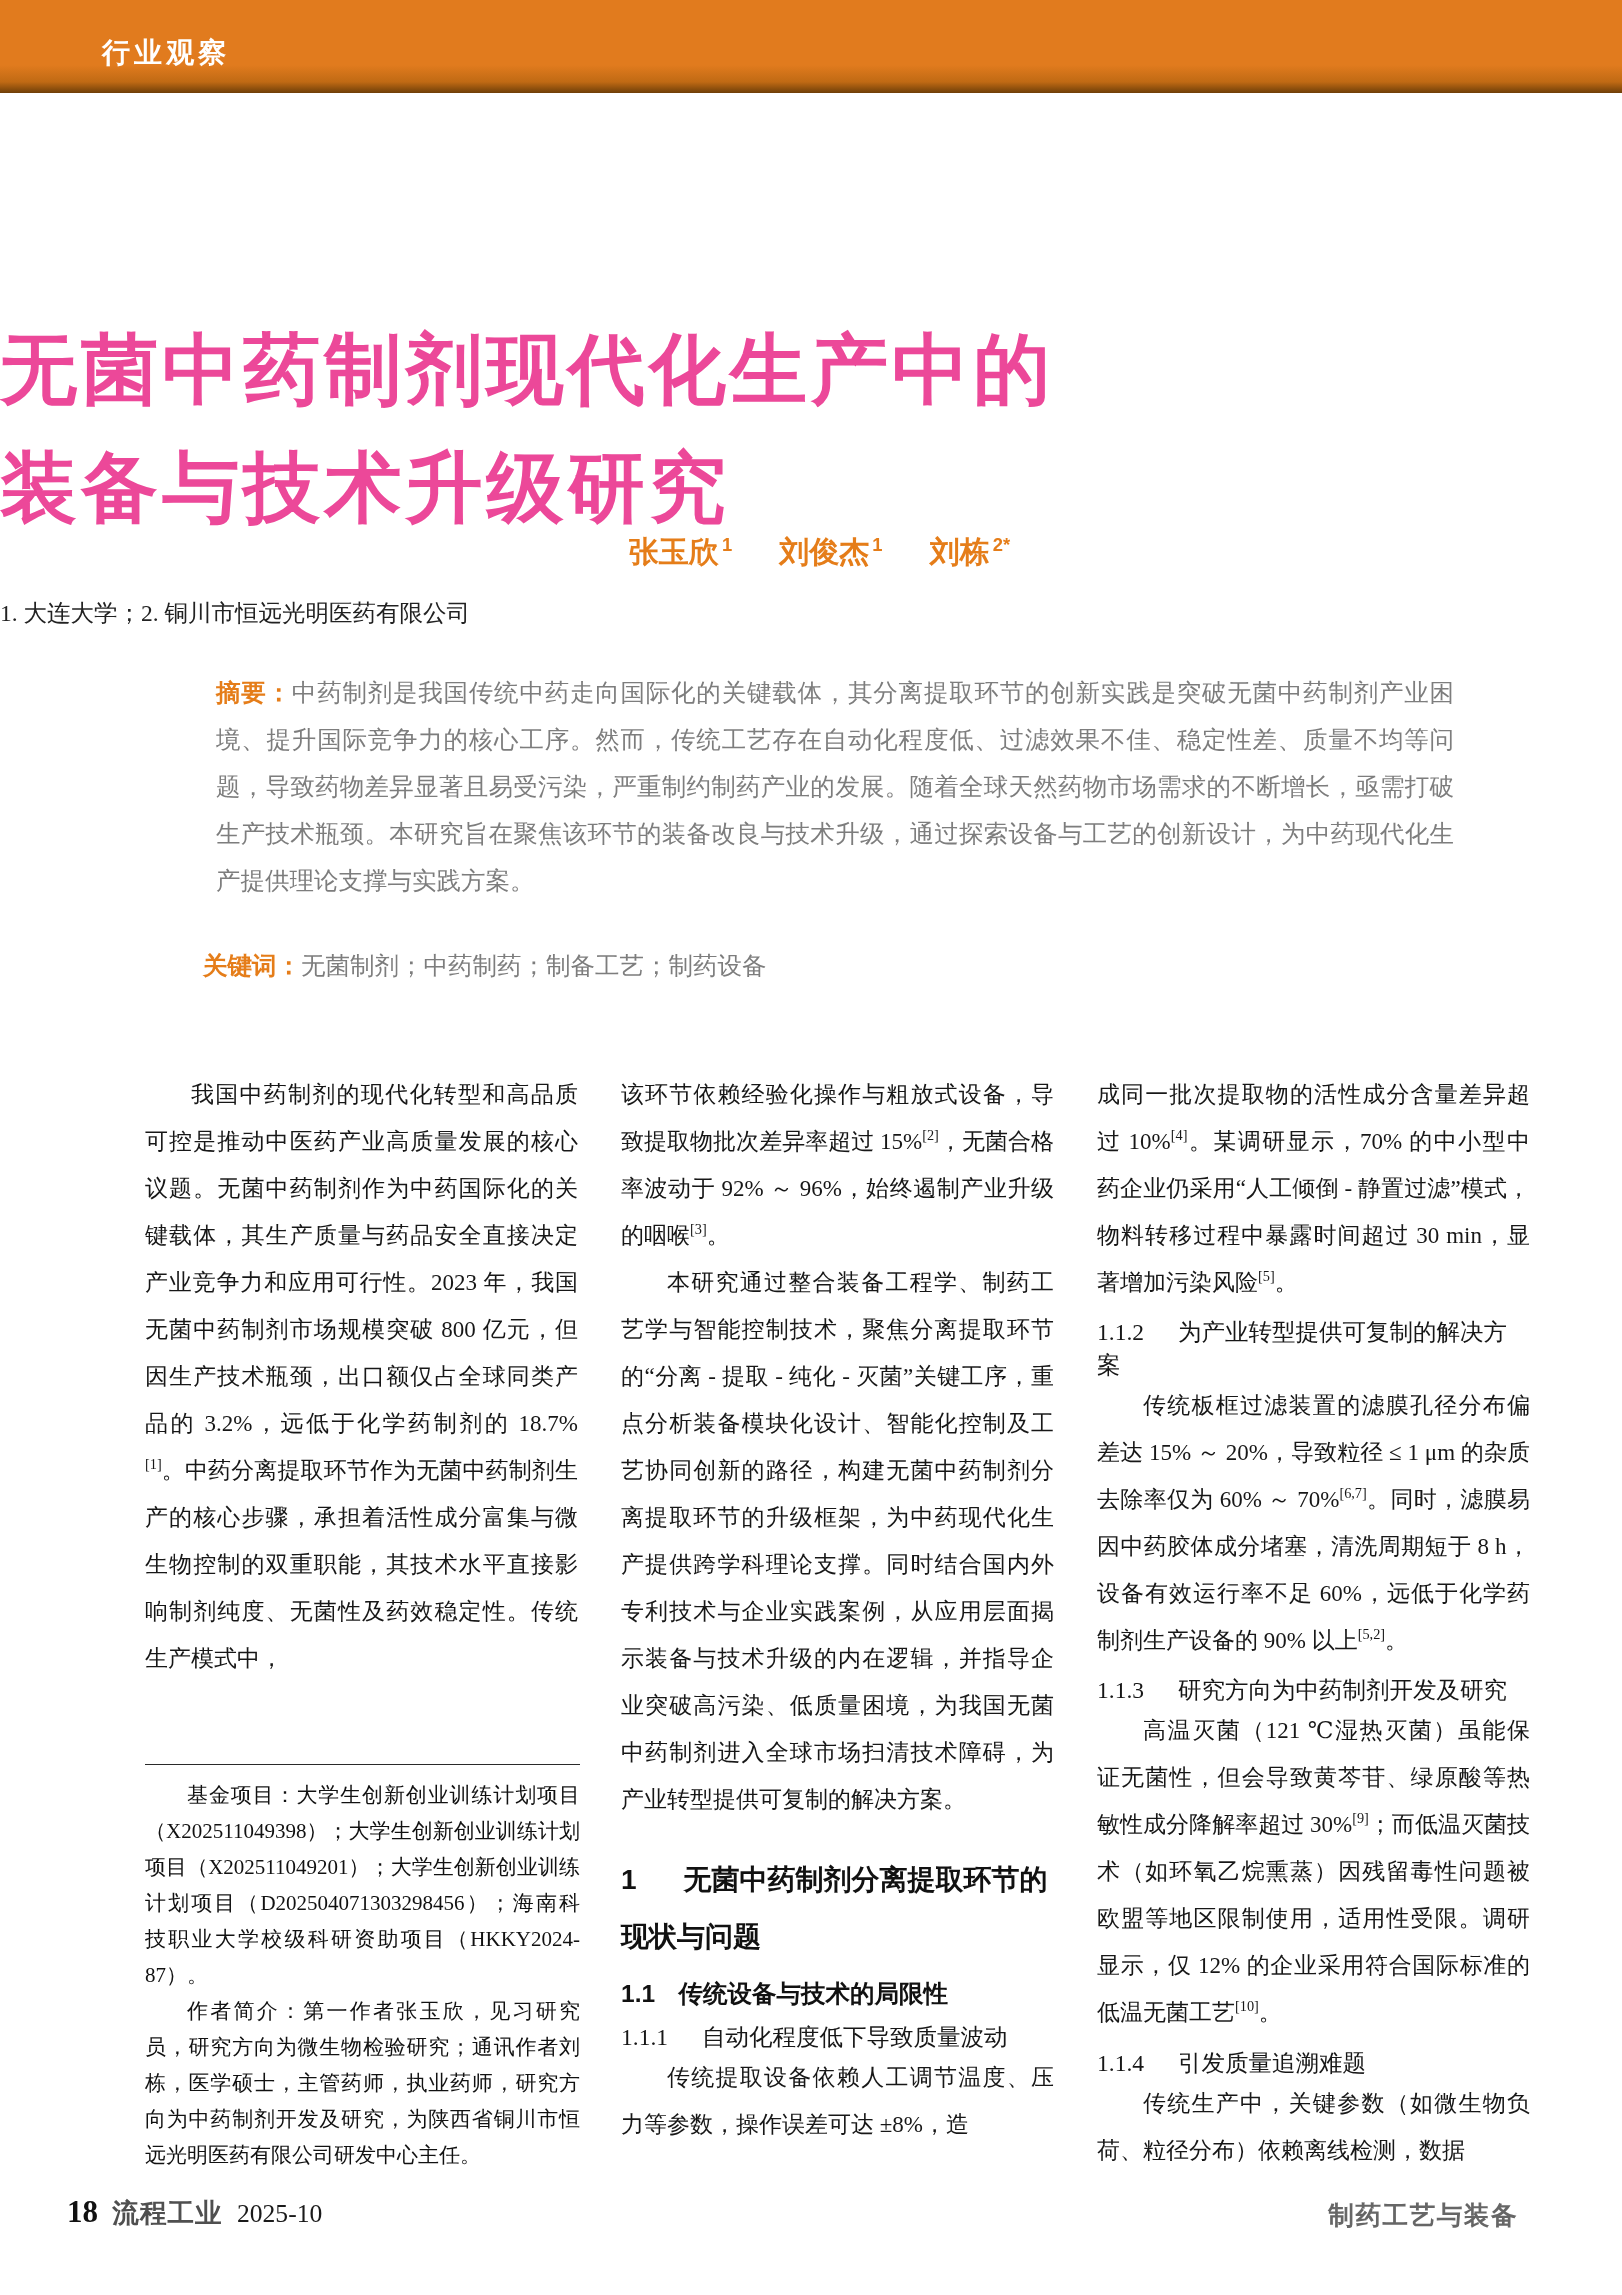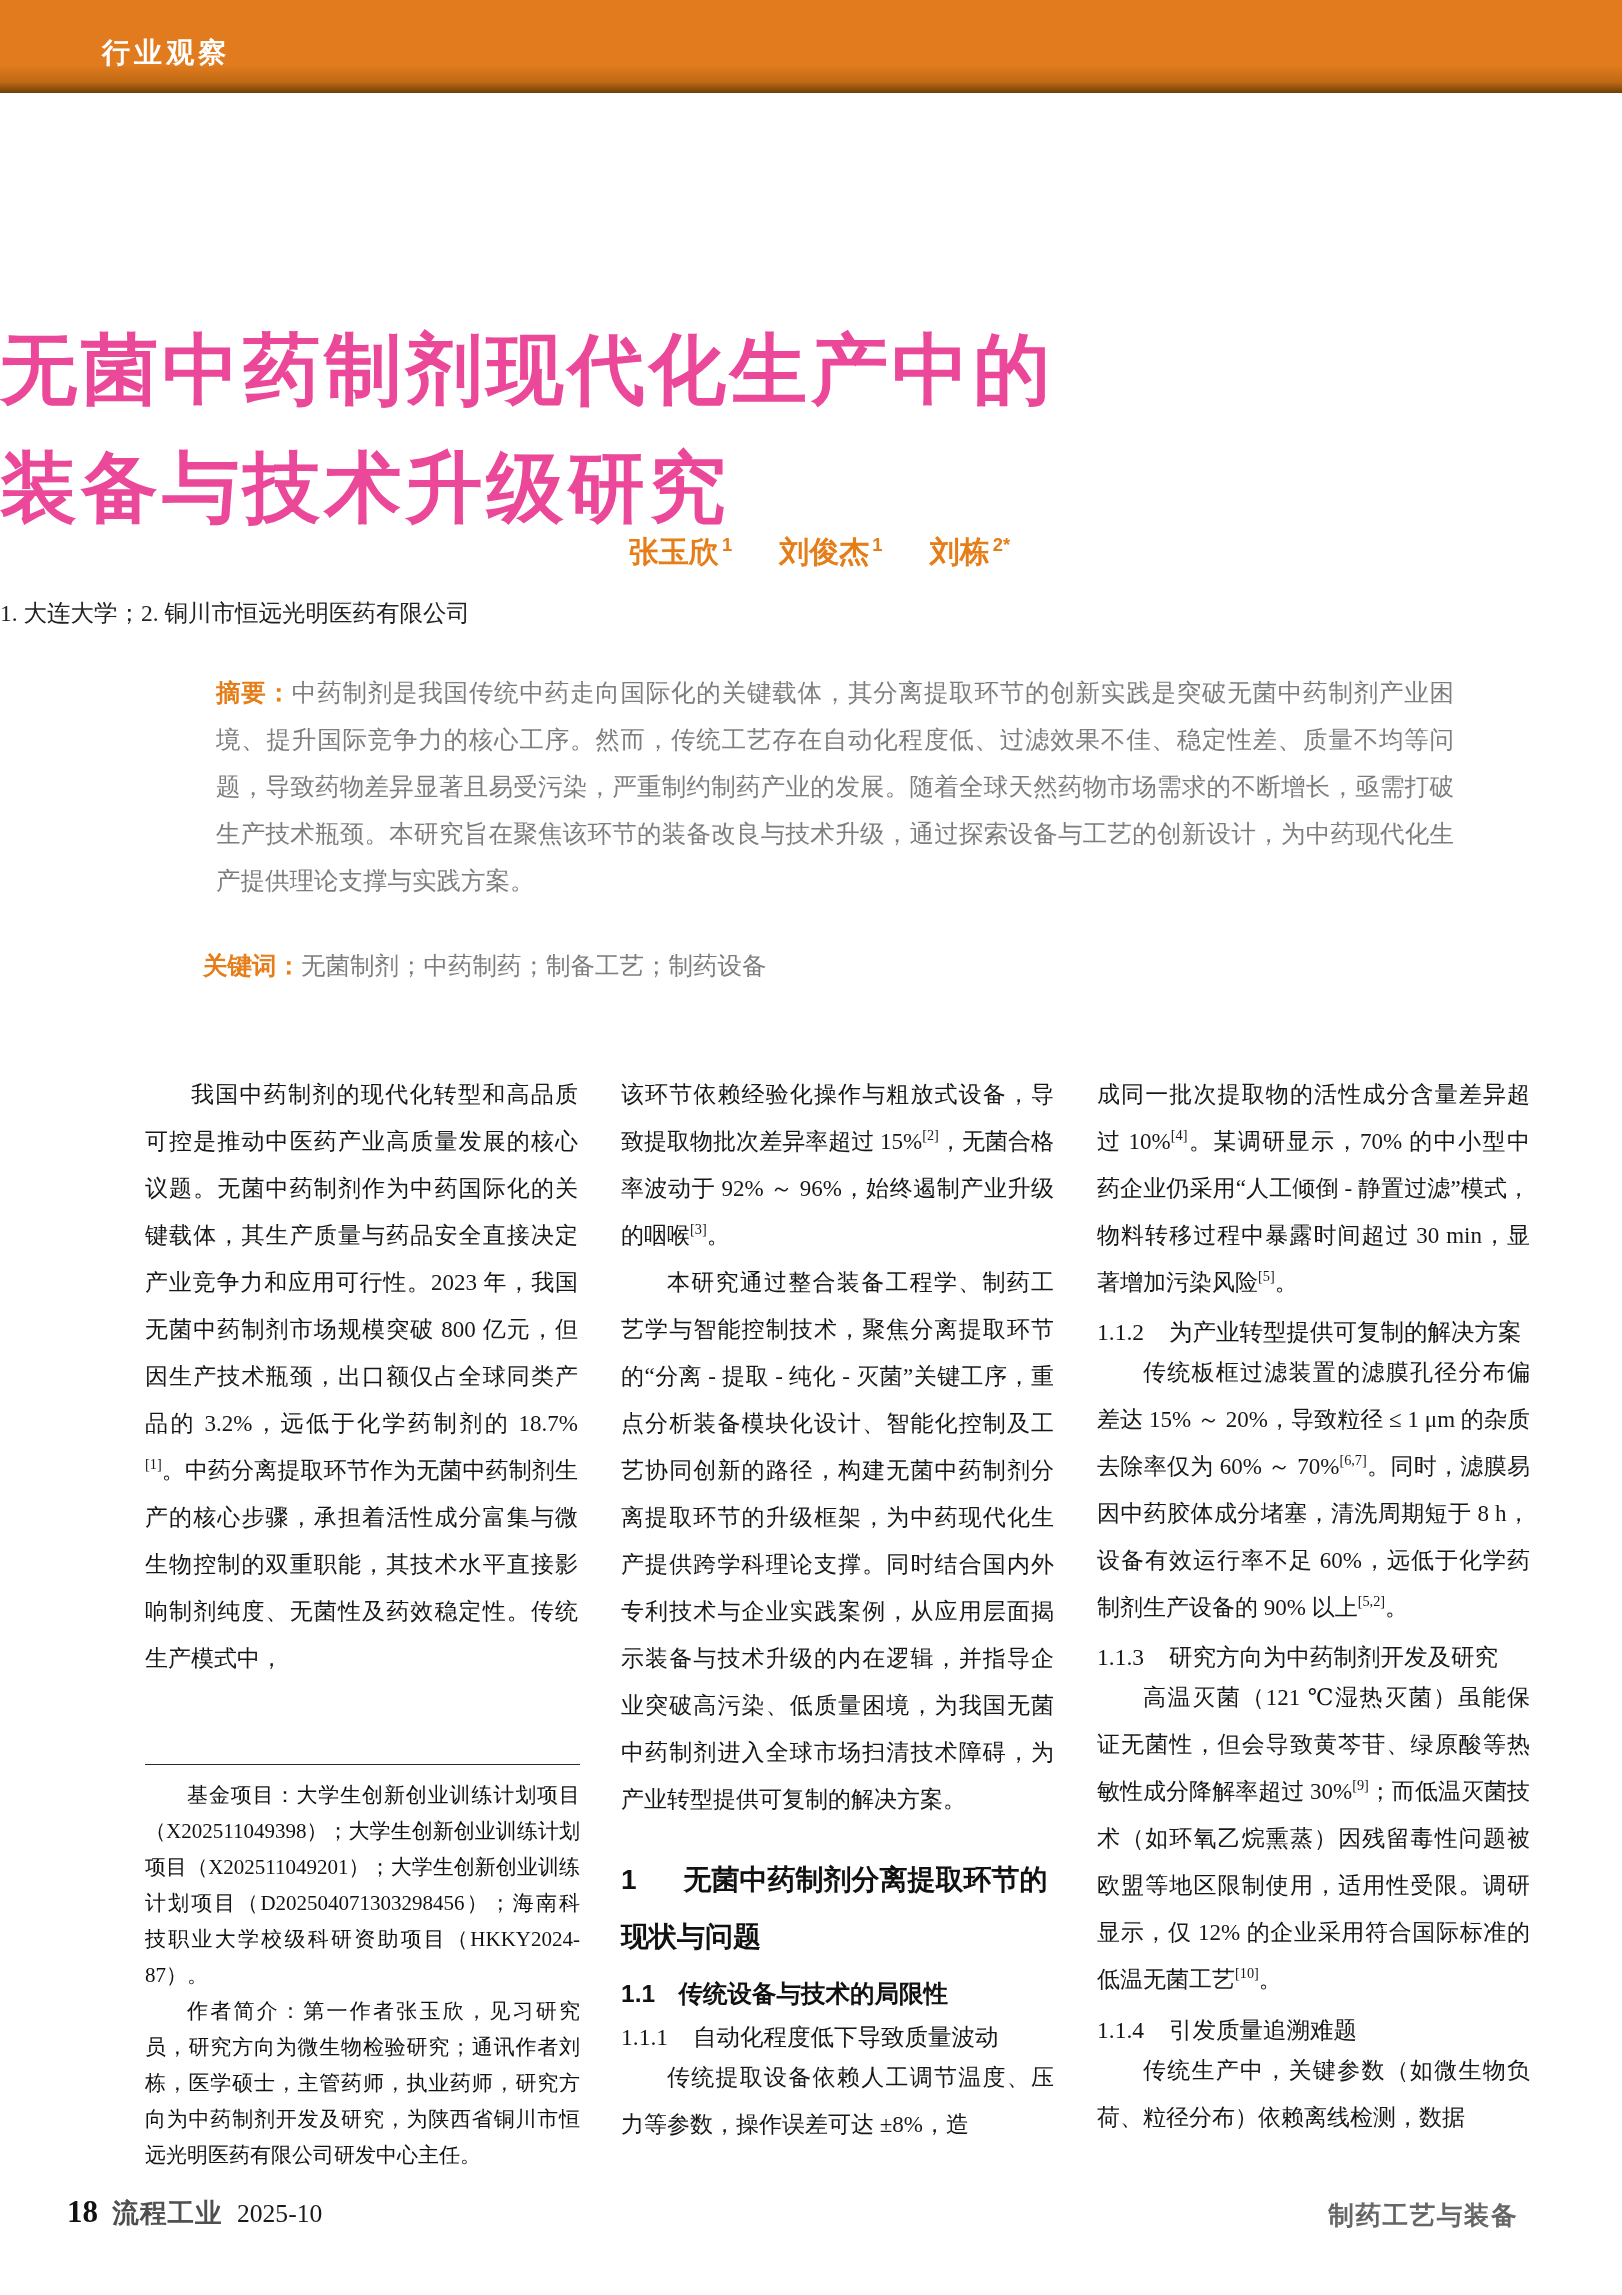--- a/index.html
+++ b/index.html
@@ -46,21 +46,21 @@
   .bp.ind{text-indent:2em;}
   .bp sup{font-size:14.3px;line-height:0;vertical-align:super;}
 
   .h1{margin-top:28px;font-family:"Liberation Sans","DejaVu Sans",sans-serif;
       font-weight:bold;font-size:28px;line-height:57px;color:#111;}
   .h1 .num{margin-right:47px;}
   .h2{margin-top:12.3px;font-family:"Liberation Sans","DejaVu Sans",sans-serif;
       font-weight:bold;font-size:24.5px;line-height:34px;color:#111;}
   .h2 .num{margin-right:23.5px;}
   .h3{margin-top:10.2px;font-size:23.5px;line-height:33px;color:#171717;}
-  .h3 .num{margin-right:25px;}
+  .h3 .num{margin-right:34px;}
 
   
   .footnote{position:absolute;left:145px;top:1764px;width:435px;}
   .fn-rule{border:none;border-top:1.5px solid #2a2a2a;width:100%;margin:0 0 12.3px 0;}
   .fn-p{margin:0;font-size:21px;line-height:36px;text-align:justify;text-indent:2em;color:#111;}
 
   
   .footer-left{position:absolute;left:67px;top:2194px;display:flex;align-items:baseline;gap:14.3px;}
   .footer-pagenum{font-weight:bold;font-size:31px;color:#111;}
   .footer-journal{font-family:"Liberation Sans","DejaVu Sans",sans-serif;

